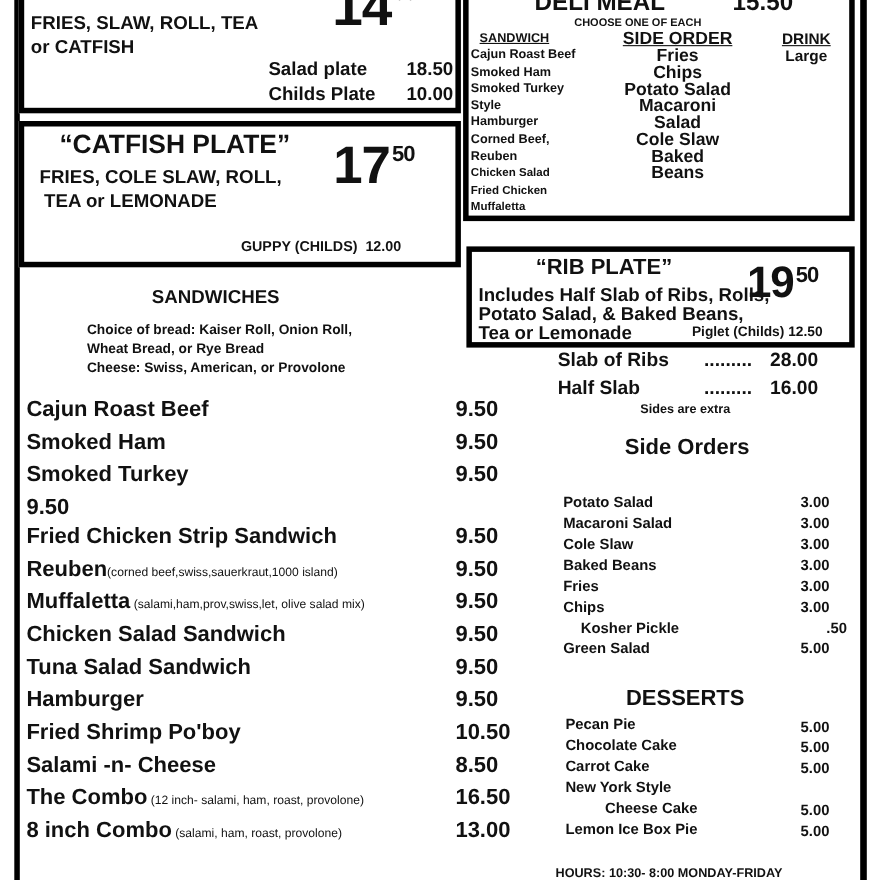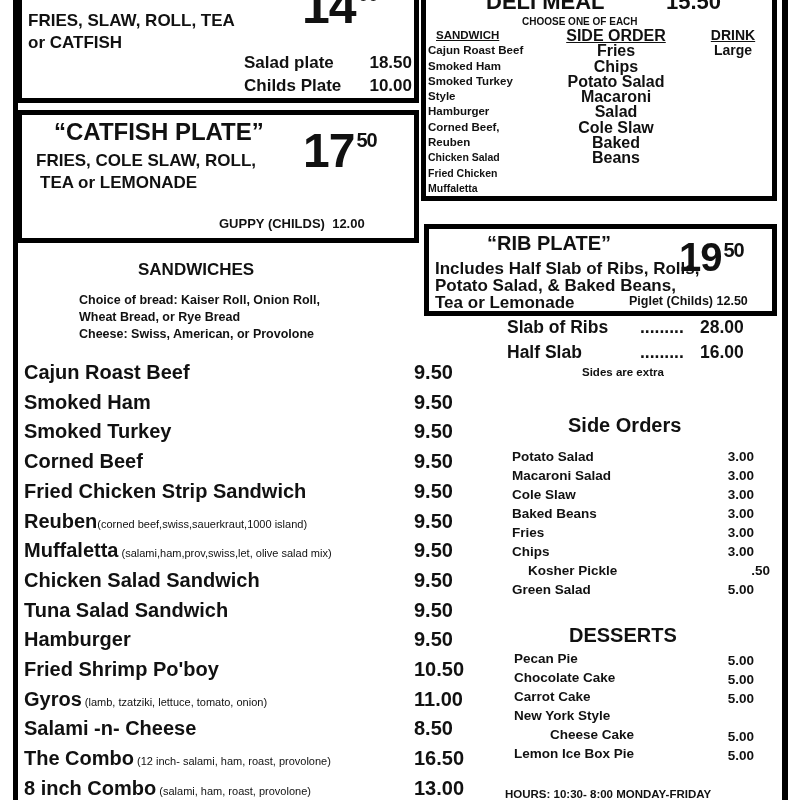--- a/index.html
+++ b/index.html
@@ -109,21 +109,20 @@
     </div>
   <div class="row" style="position:relative; width:440px;">
       <span><span>Smoked Ham</span><span class="small-note"></span></span>
       <span style="width:50px;">9.50</span>
     </div>
   <div class="row" style="position:relative; width:440px;">
       <span><span>Smoked Turkey</span><span class="small-note"></span></span>
       <span style="width:50px;">9.50</span>
     </div>
   <div class="row" style="position:relative; width:440px;">
-      <span><span>Corned Beef</span><span class="small-note"></span></span>
       <span style="width:50px;">9.50</span>
     </div>
   <div class="row" style="position:relative; width:440px;">
       <span><span>Fried Chicken Strip Sandwich</span><span class="small-note"></span></span>
       <span style="width:50px;">9.50</span>
     </div>
   <div class="row" style="position:relative; width:440px;">
       <span><span>Reuben</span><span class="small-note">(corned beef,swiss,sauerkraut,1000 island)</span></span>
       <span style="width:50px;">9.50</span>
     </div>
@@ -139,24 +138,20 @@
       <span><span>Tuna Salad Sandwich</span><span class="small-note"></span></span>
       <span style="width:50px;">9.50</span>
     </div>
   <div class="row" style="position:relative; width:440px;">
       <span><span>Hamburger</span><span class="small-note"></span></span>
       <span style="width:50px;">9.50</span>
     </div>
   <div class="row" style="position:relative; width:440px;">
       <span><span>Fried Shrimp Po'boy</span><span class="small-note"></span></span>
       <span style="width:50px;">10.50</span>
-    </div>
-  <div class="row" style="position:relative; width:440px;">
-      <span><span>Gyros</span><span class="small-note"> (lamb, tzatziki, lettuce, tomato, onion)</span></span>
-      <span style="width:50px;">11.00</span>
     </div>
   <div class="row" style="position:relative; width:440px;">
       <span><span>Salami -n- Cheese</span><span class="small-note"></span></span>
       <span style="width:50px;">8.50</span>
     </div>
   <div class="row" style="position:relative; width:440px;">
       <span><span>The Combo</span><span class="small-note"> (12 inch- salami, ham, roast, provolone)</span></span>
       <span style="width:50px;">16.50</span>
     </div>
   <div class="row" style="position:relative; width:440px;">
@@ -173,21 +168,21 @@
     <span>28.00</span>
   </div>
   <div style="display:flex;">
     <span style="width:133px;">Half Slab</span>
     <span style="width:60px;">.........</span>
     <span>16.00</span>
   </div>
 </div>
 <div class="abs" style="left:582px; top:366px; font-size:11.5px;">Sides are extra</div>
 
-<div class="abs" style="left:568px; top:414px; font-size:20px;">Side Orders</div>
+<div class="abs" style="left:568px; top:396px; font-size:20px;">Side Orders</div>
 <div class="abs" style="left:512px; top:447px; width:242px; font-size:13.5px; line-height:19px;">
   <div class="row" style="position:relative; width:242px;">
       <span>Potato Salad</span>
       <span>3.00</span>
     </div>
   <div class="row" style="position:relative; width:242px;">
       <span>Macaroni Salad</span>
       <span>3.00</span>
     </div>
   <div class="row" style="position:relative; width:242px;">

